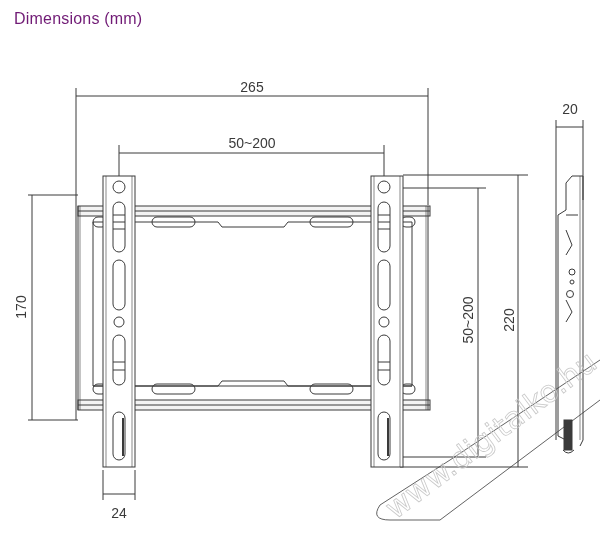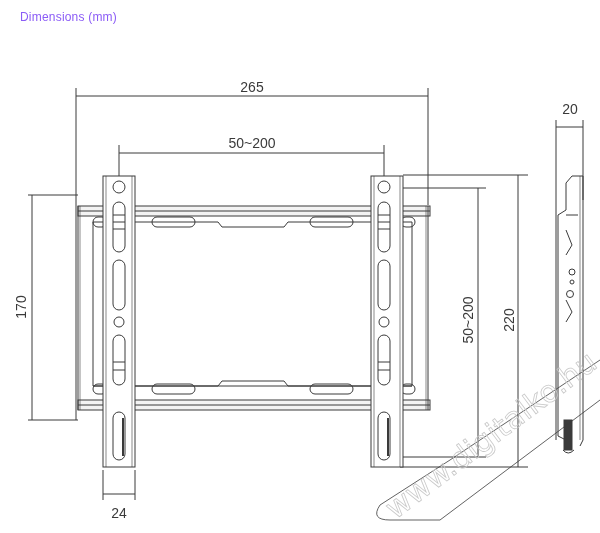--- a/index.html
+++ b/index.html
@@ -1,18 +1,18 @@
 <!DOCTYPE html>
 <html><head>
 <meta charset="utf-8">
 <style>
   html, body { margin: 0; padding: 0; background: #ffffff; }
   body { width: 600px; height: 533px; position: relative; overflow: hidden;
          font-family: "Liberation Sans", "DejaVu Sans", sans-serif; color: #333; }
-  .title { position: absolute; left: 20px; top: 10px; font-size: 12px; color: #8b5cf6; letter-spacing: 0.2px; }
+  .title { position: absolute; left: 14px; top: 10px; font-size: 16px; color: #701a75; letter-spacing: 0.2px; }
   svg.drawing { position: absolute; left: 0; top: 0; }
   .dimtext { font-family: "Liberation Sans", "DejaVu Sans", sans-serif; font-size: 14px; fill: #3a3a3a; }
   .wm { font-family: "DejaVu Sans", sans-serif; font-size: 30px; fill: none; stroke: #c9c9c9; stroke-width: 0.8; }
 </style>
 </head>
 <body>
 
 <div class="title">Dimensions (mm)</div>
 
 <svg class="drawing" width="600" height="533" viewBox="0 0 600 533">

